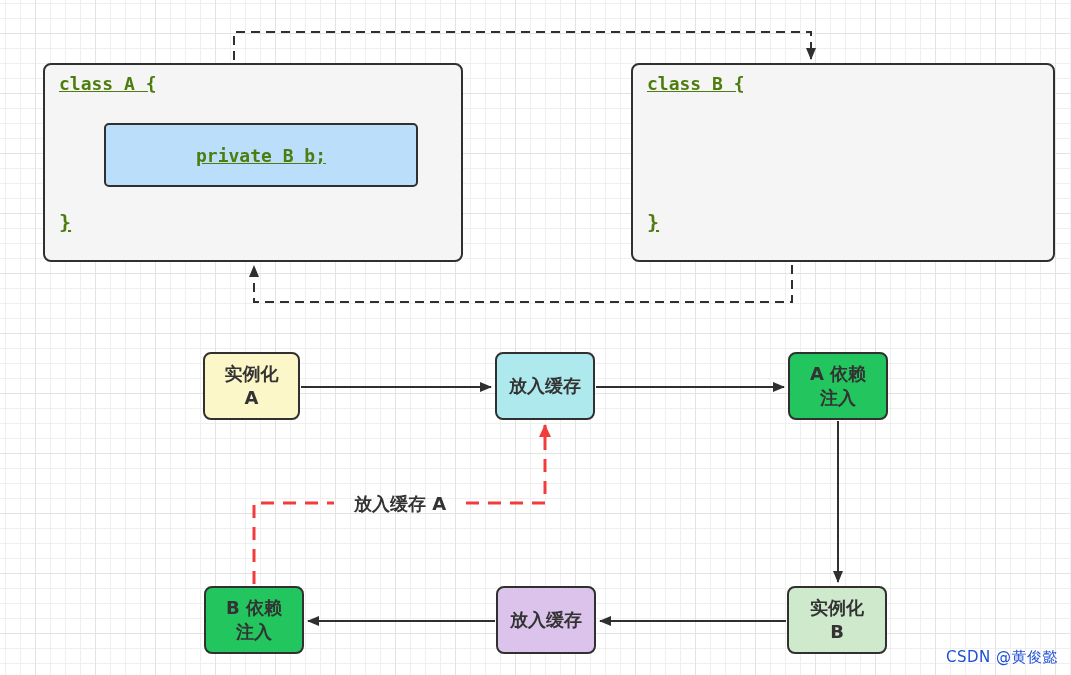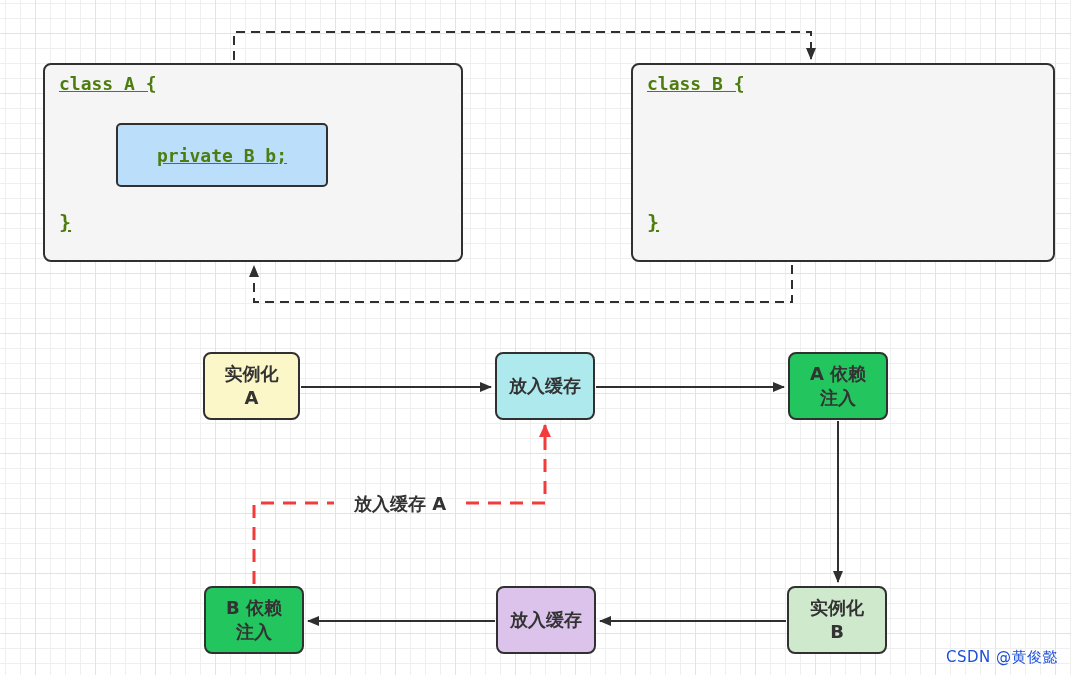--- a/index.html
+++ b/index.html
@@ -100,21 +100,21 @@
   <path d="M 838 421 L 838 582" fill="none" stroke="#2f2f2f" stroke-width="2" marker-end="url(#arrowBlack)"></path>
   <path d="M 786 621 L 600 621" fill="none" stroke="#2f2f2f" stroke-width="2" marker-end="url(#arrowBlack)"></path>
   <path d="M 495 621 L 308 621" fill="none" stroke="#2f2f2f" stroke-width="2" marker-end="url(#arrowBlack)"></path>
 
   <path d="M 254 584 L 254 503 L 334 503" fill="none" stroke="#f23b3b" stroke-width="3" stroke-dasharray="13 9"></path>
   <path d="M 466 503 L 545 503 L 545 425" fill="none" stroke="#f23b3b" stroke-width="3" stroke-dasharray="13 9" marker-end="url(#arrowRed)"></path>
 </svg>
 
 <div class="abs class-box" style="left:43px; top:63px; width:420px; height:199px;">
   <div class="code class-header">class A {</div>
-  <div class="abs field-box" style="left:71px; top:58px; width:212px; height:64px;">
+  <div class="abs field-box" style="left:59px; top:58px; width:314px; height:64px;">
     <span class="code">private B b;</span>
   </div>
   <div class="code class-footer">}</div>
 </div>
 
 <div class="abs class-box" style="left:599px; top:63px; width:424px; height:199px;margin-left:32px;">
   <div class="code class-header">class B {</div>
   <div class="code class-footer">}</div>
 </div>
 

